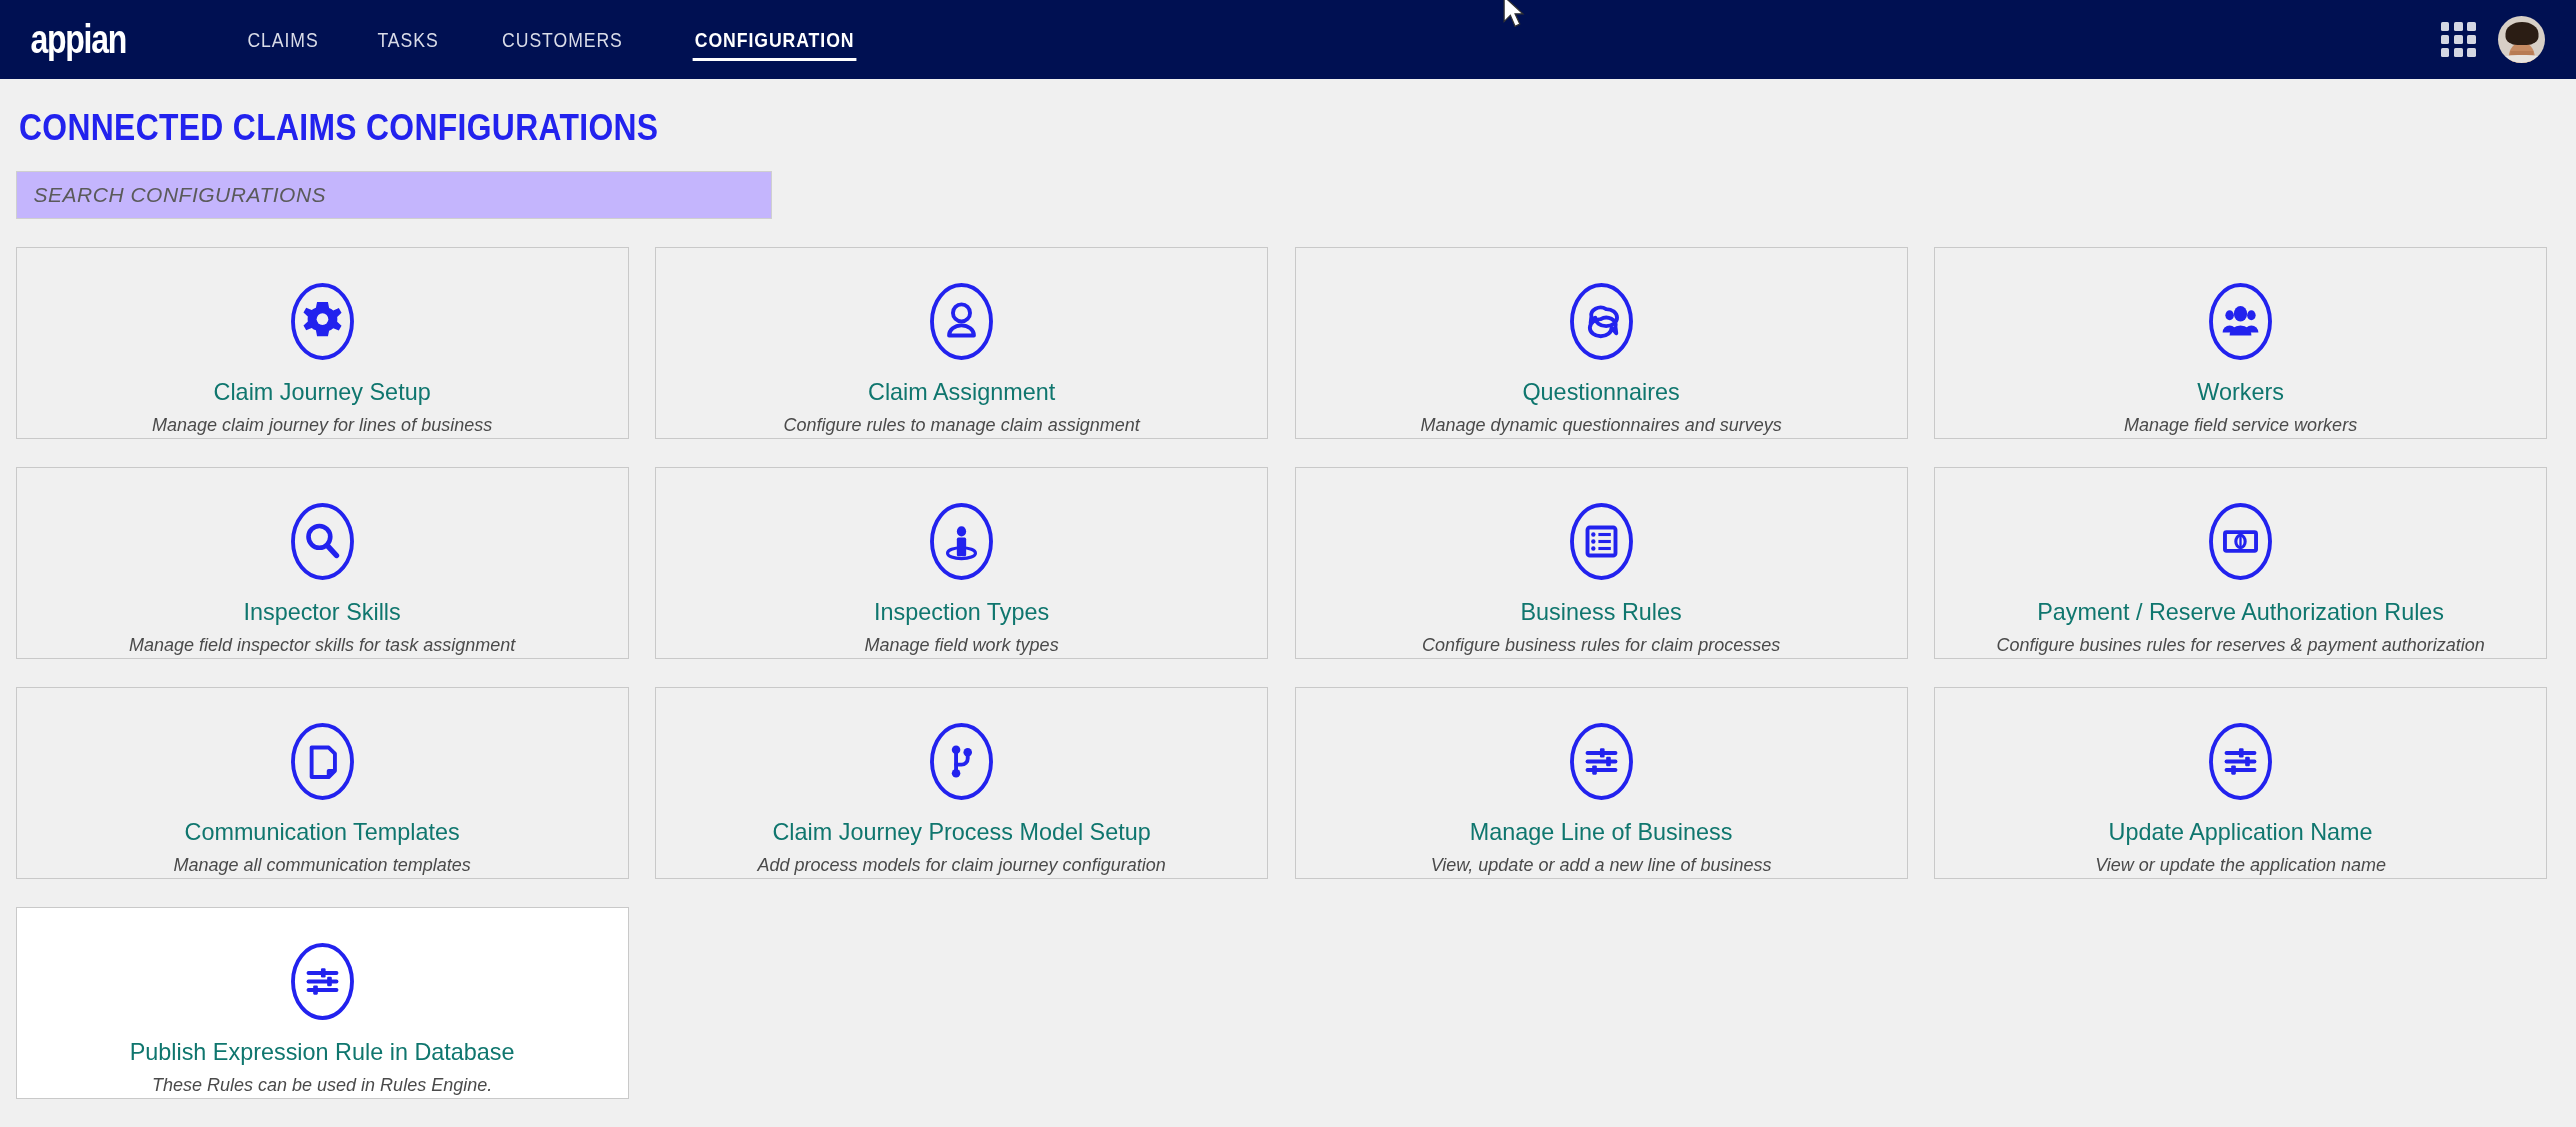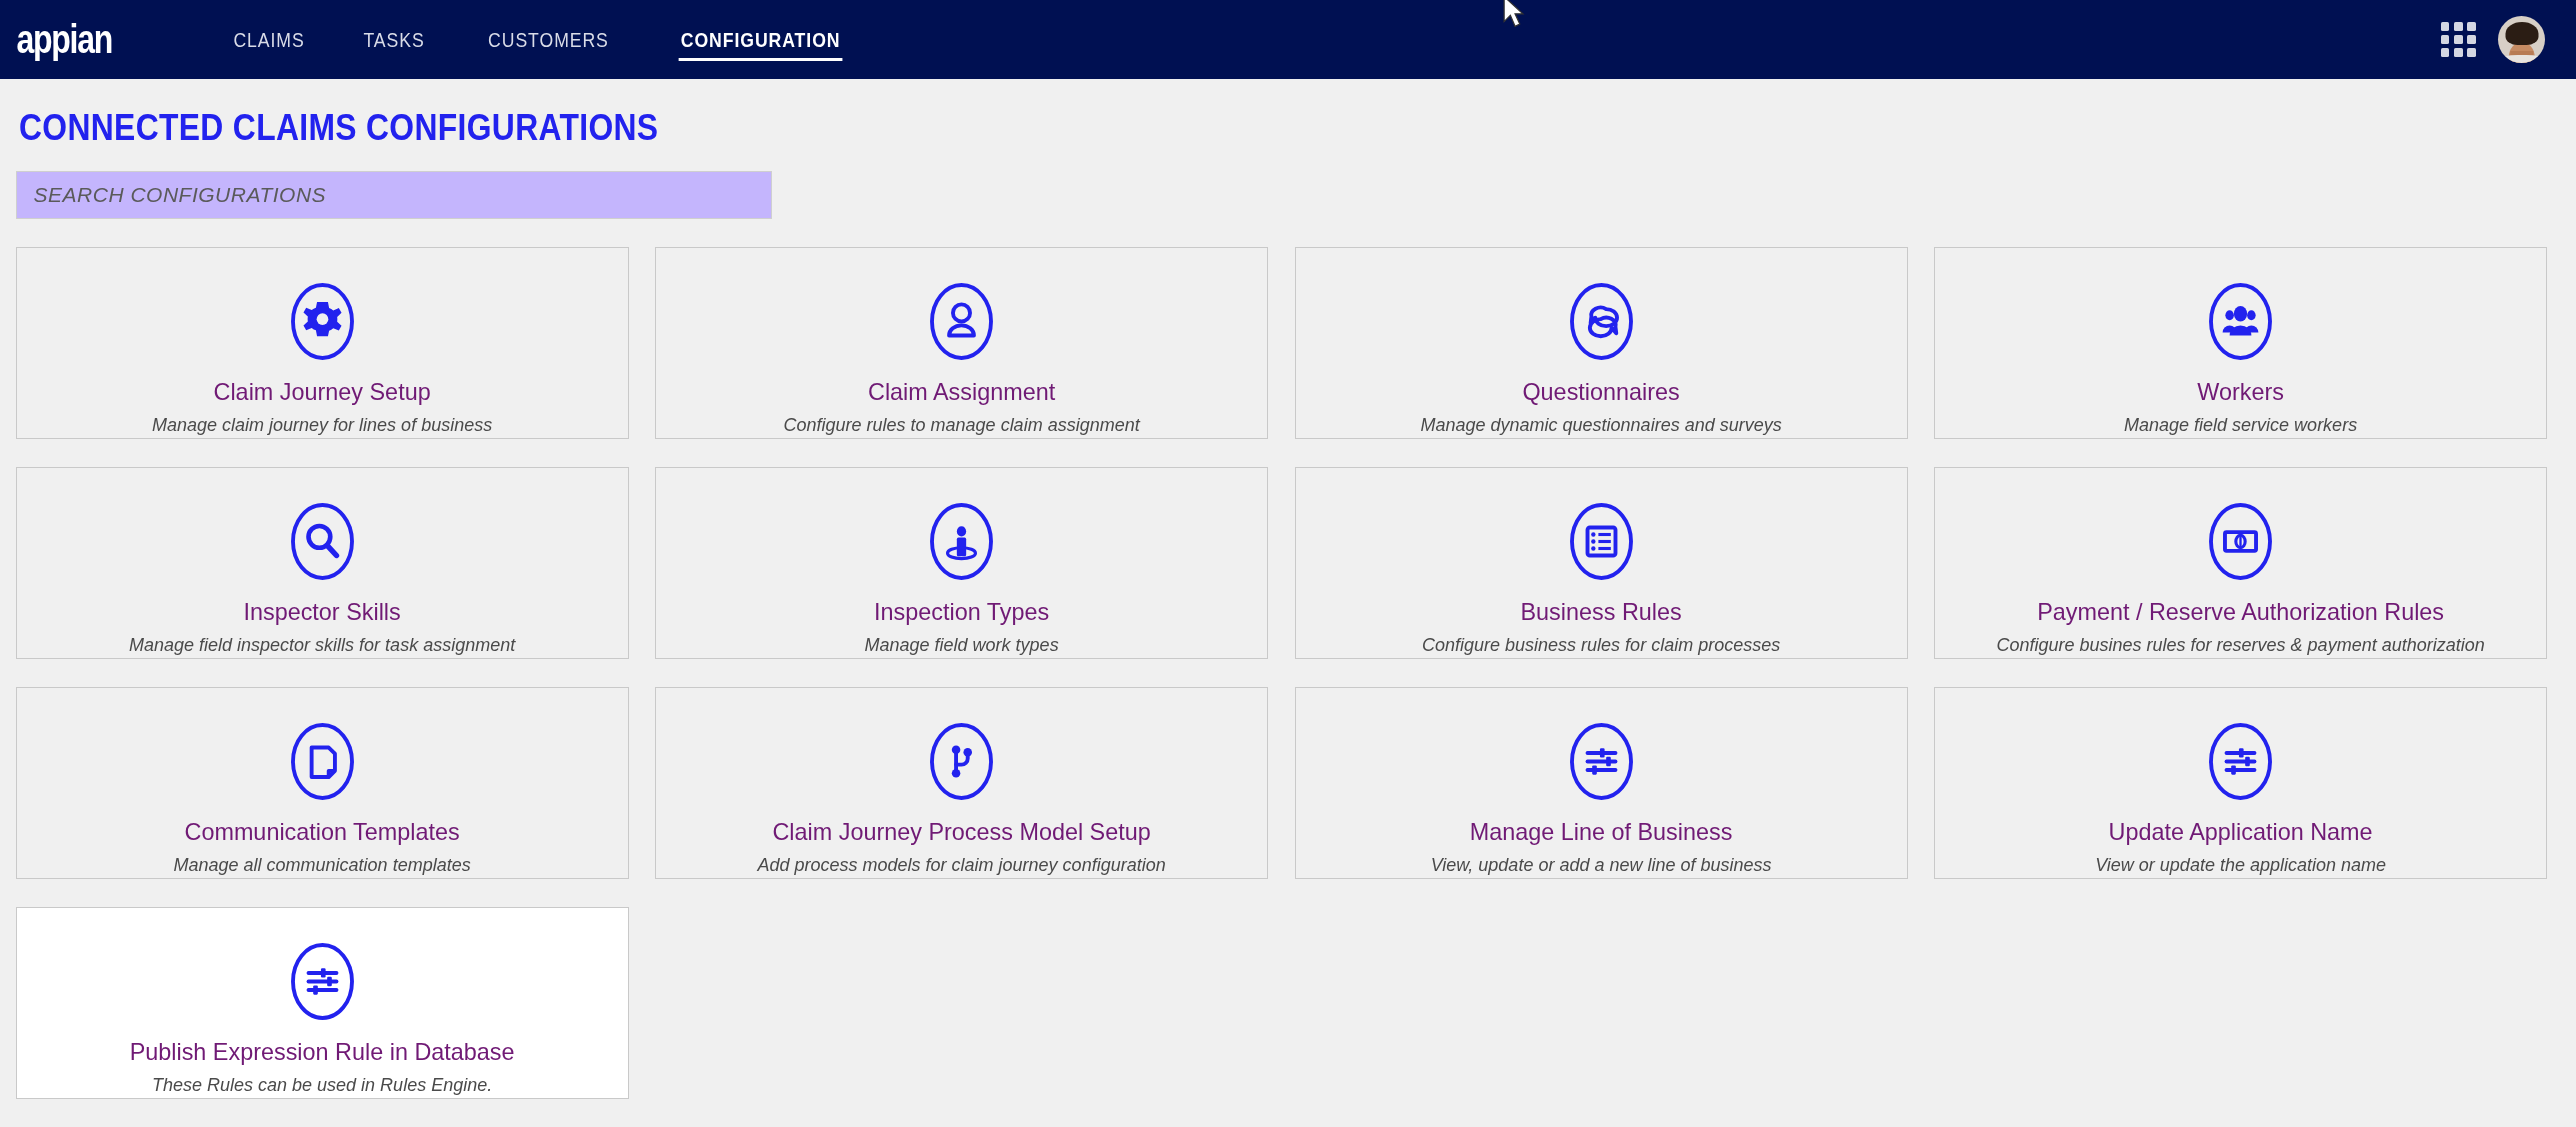--- a/index.html
+++ b/index.html
@@ -12,21 +12,21 @@
     overflow: hidden;
   }
 
   
   .topbar {
     position: relative;
     height: 79px;
     background: #001052;
     display: flex;
     align-items: center;
-    padding: 0 31px 0 14px;
+    padding: 0 31px 0 28px;
   }
   .logo {
     font-family: "Liberation Sans", sans-serif;
     font-size: 41px;
     font-weight: 700;
     color: #ffffff;
     letter-spacing: -1.6px;
     line-height: 1;
     transform: scaleX(0.78);
     transform-origin: left center;
@@ -197,21 +197,21 @@
   .card-icon {
     width: 87px;
     height: 87px;
     display: flex;
     align-items: center;
     justify-content: center;
     flex: none;
   }
   .card-title {
     font-size: 23.4px;
-    color: #701a75;
+    color: #0f766e;
     margin-top: 14px;
     text-align: center;
     white-space: nowrap;
   }
   .card-desc {
     font-size: 18px;
     font-style: italic;
     color: #4a4a4a;
     margin-top: 8.6px;
     text-align: right;

